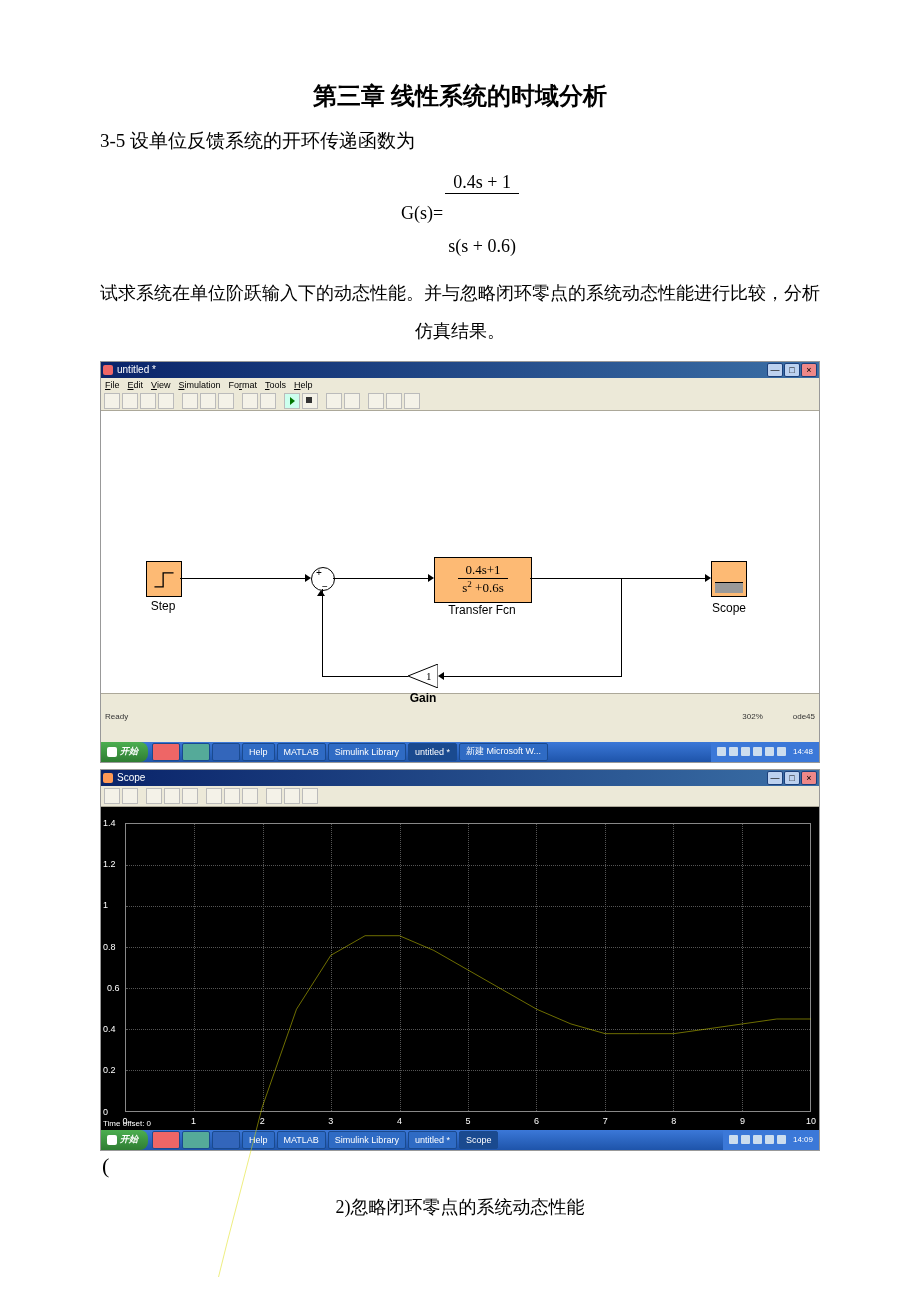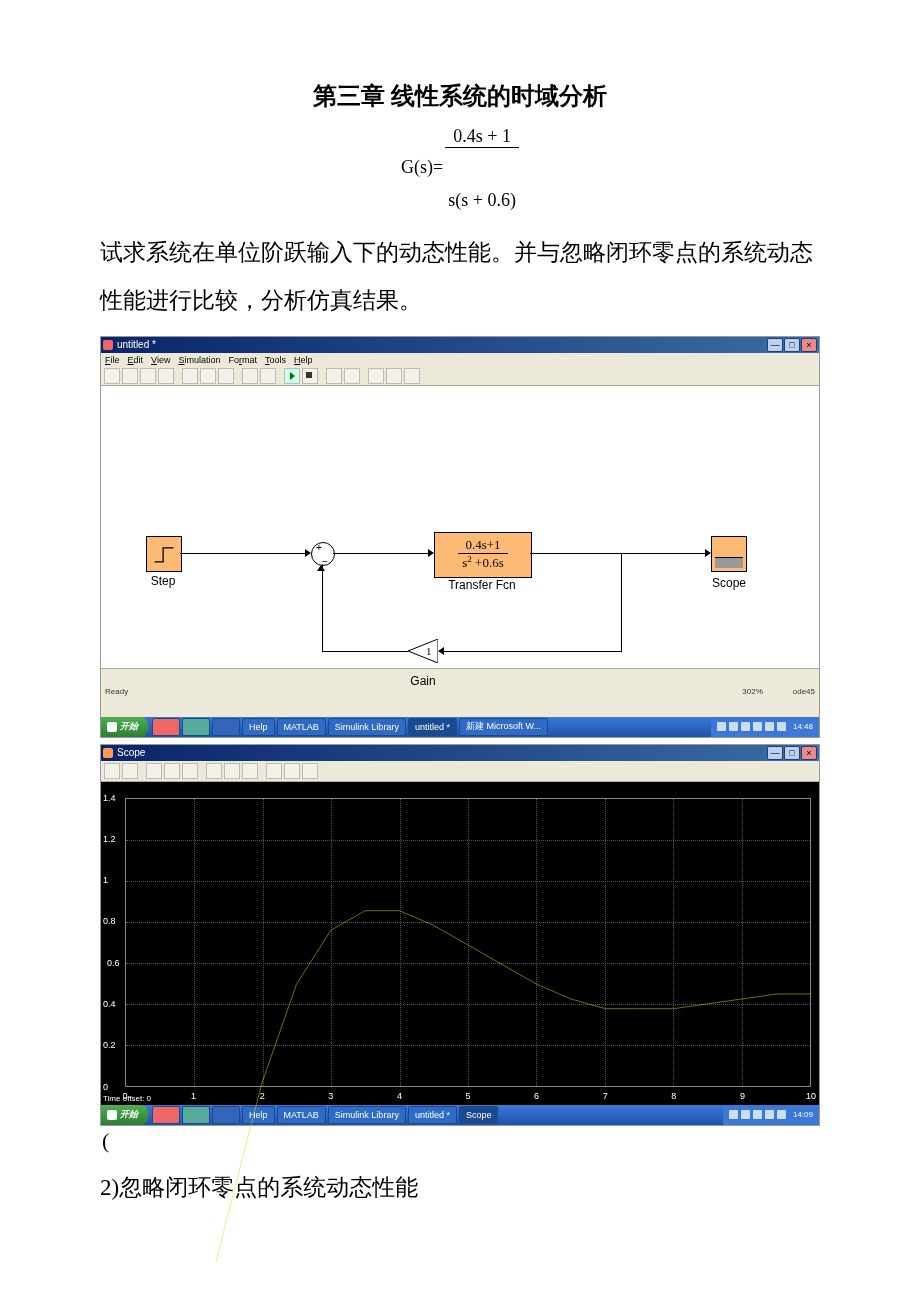--- a/index.html
+++ b/index.html
@@ -39,23 +39,24 @@
     display: block;
     border-bottom: 1px solid #000;
     padding: 0 3px;
   }
   .frac .den {
     display: block;
     padding: 0 3px;
     margin-top: 42px;
   }
   .para {
-    font-size: 23px;
+    font-size: 18px;
     line-height: 2.1;
     margin: 4px 0 10px 0;
+    text-align: center;
   }
   .screenshot {
     width: 720px;
     margin: 2px 0;
     border: 1px solid #999;
     position: relative;
     box-sizing: border-box;
   }
   
   .sim-window {
@@ -185,20 +186,21 @@
   .curve{position:absolute;inset:16px 8px 18px 24px;}
   .paren{
     display:inline-block;font-size:22px;vertical-align:bottom;margin-left:2px;
   }
 </style>
 </head>
 <body>
 
 <div class="page">
   <div class="chapter-title">第三章 线性系统的时域分析</div>
+  <div class="line1">3-5 设单位反馈系统的开环传递函数为</div>
 
   <div class="formula-block">
     <span>G(s)=</span><span class="frac">
       <span class="num">0.4s + 1</span>
       <span class="den">s(s + 0.6)</span>
     </span>
   </div>
 
   <div class="para">试求系统在单位阶跃输入下的动态性能。并与忽略闭环零点的系统动态性能进行比较，分析仿真结果。</div>
 
@@ -287,21 +289,21 @@
         <div class="wire" style="left:520px;top:167px;width:1px;height:98px;"></div>
         <div class="wire" style="left:343px;top:265px;width:178px;height:1px;"></div>
         <div class="arrow-l" style="left:337px;top:261px;"></div>
 
         <div class="gainblk" style="left:307px;top:253px;">
           <svg viewBox="0 0 30 24">
               <polygon points="30,0 30,24 0,12" fill="#fff" stroke="#000"></polygon>
               <text x="18" y="16" font-size="11" font-family="Times New Roman">1</text>
             </svg>
         </div>
-        <div class="blk-label" style="left:300px;top:288px;width:44px;">Gain</div>
+        <div class="blk-label" style="left:300px;top:280px;width:44px;font-weight:bold;">Gain</div>
 
         <div class="wire" style="left:221px;top:265px;width:86px;height:1px;"></div>
         <div class="wire" style="left:221px;top:178px;width:1px;height:88px;"></div>
         <div class="arrow-r" style="left:217px;top:178px;transform:rotate(-90deg);"></div>
       </div>
       <div class="statusbar">
         <span>Ready</span>
         <span class="r">
           <span>302%</span>
           <span>ode45</span>

